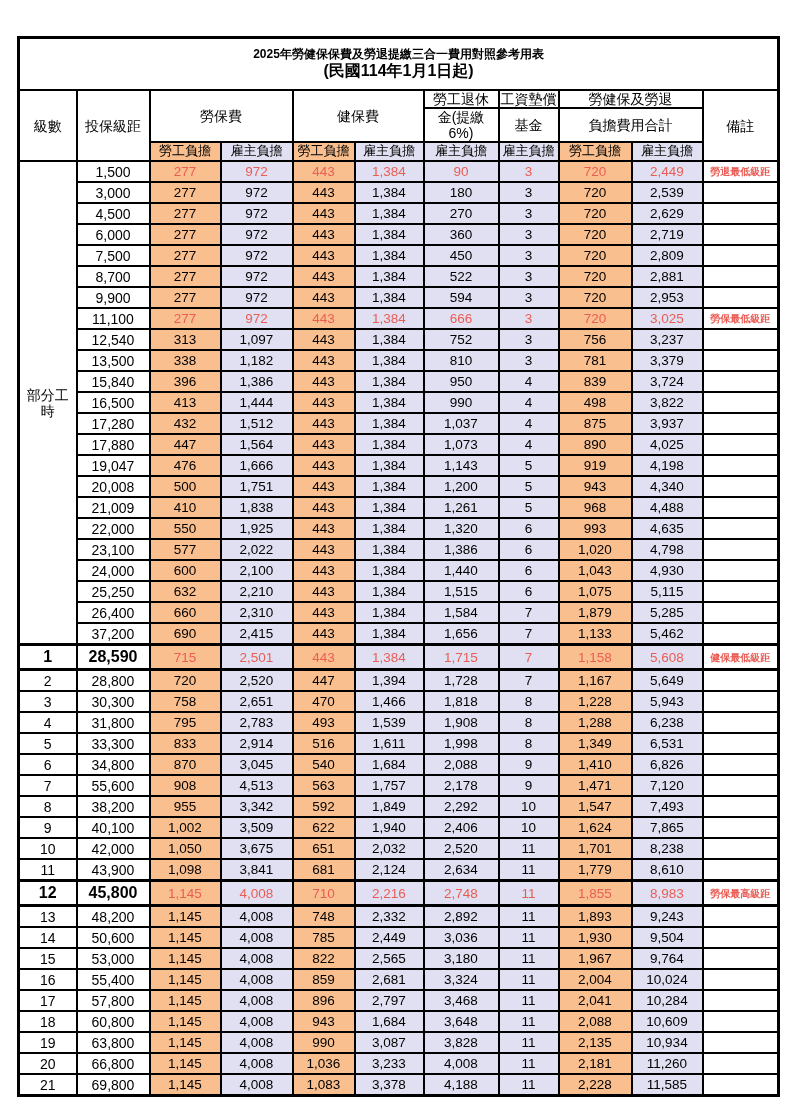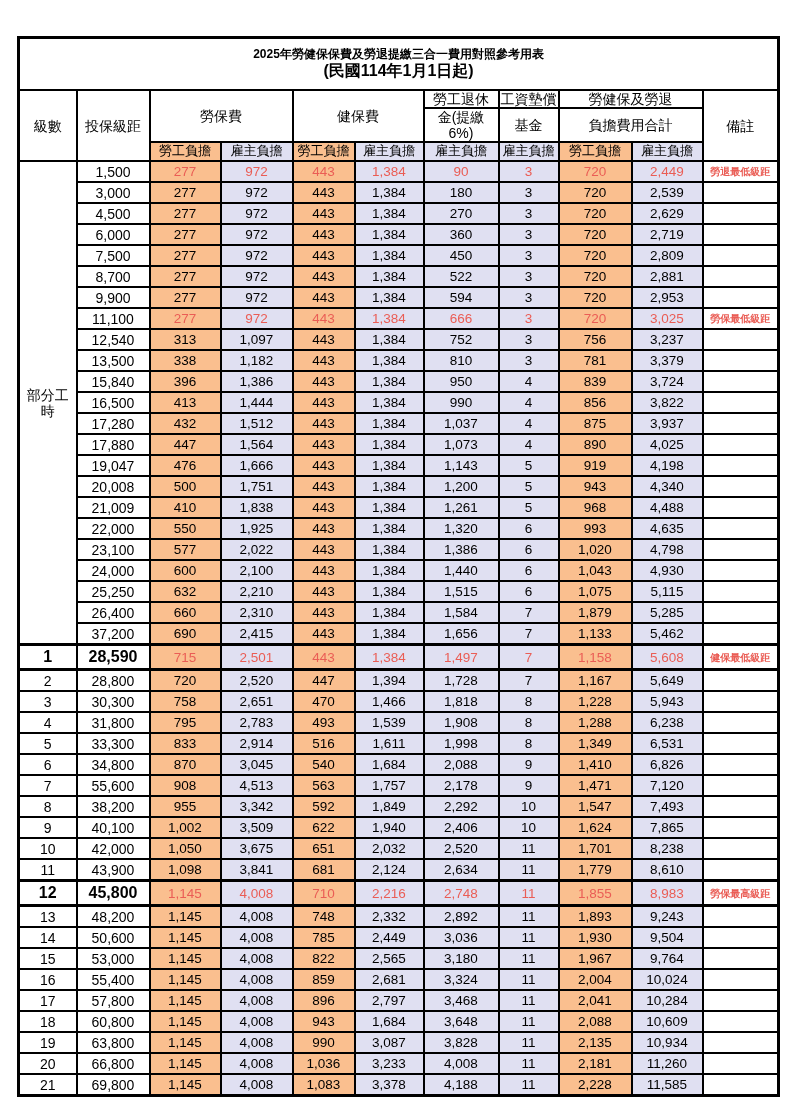--- a/index.html
+++ b/index.html
@@ -212,21 +212,21 @@
           <td class="rmk"></td>
         </tr>
         <tr>
           <td class="bracket">16,500</td>
           <td class="val emp">413</td>
           <td class="val er">1,444</td>
           <td class="val emp">443</td>
           <td class="val er">1,384</td>
           <td class="val er">990</td>
           <td class="val er">4</td>
-          <td class="val emp">856</td>
+          <td class="val emp">498</td>
           <td class="val er">3,822</td>
           <td class="rmk"></td>
         </tr>
         <tr>
           <td class="bracket">17,280</td>
           <td class="val emp">432</td>
           <td class="val er">1,512</td>
           <td class="val emp">443</td>
           <td class="val er">1,384</td>
           <td class="val er">1,037</td>
@@ -355,21 +355,21 @@
           <td class="val er">5,462</td>
           <td class="rmk"></td>
         </tr>
         <tr class="red thick">
           <td class="lvl bold">1</td>
           <td class="bracket bold">28,590</td>
           <td class="val emp">715</td>
           <td class="val er">2,501</td>
           <td class="val emp">443</td>
           <td class="val er">1,384</td>
-          <td class="val er">1,497</td>
+          <td class="val er">1,715</td>
           <td class="val er">7</td>
           <td class="val emp">1,158</td>
           <td class="val er">5,608</td>
           <td class="rmk">健保最低級距</td>
         </tr>
         <tr>
           <td class="lvl">2</td>
           <td class="bracket">28,800</td>
           <td class="val emp">720</td>
           <td class="val er">2,520</td>

